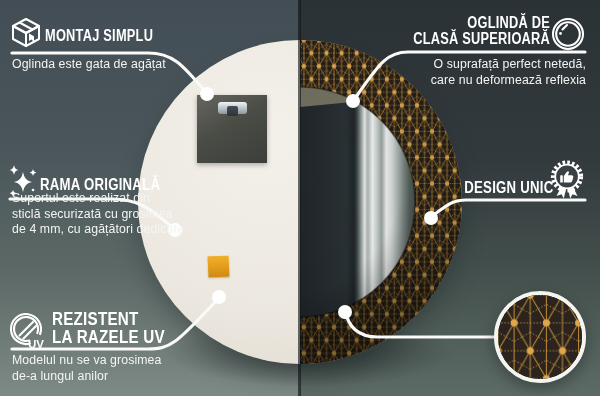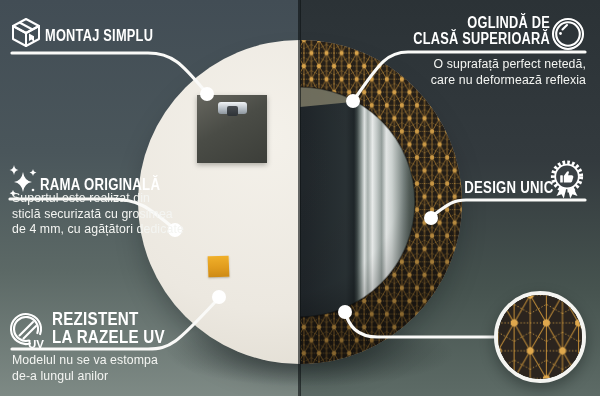--- a/index.html
+++ b/index.html
@@ -196,20 +196,21 @@
   <svg class="c-icon" style="left:9px;top:16px" width="34" height="34" viewBox="0 0 34 34">
     <g stroke="#ffffff" stroke-width="2" fill="none" stroke-linejoin="round">
       <polygon points="17,3 30,10 17,17 4,10"></polygon>
       <polygon points="4,10 4,23 17,30 17,17"></polygon>
       <polygon points="30,10 30,23 17,30 17,17"></polygon>
       <path d="M10.5 6.5 23.5 13.5"></path>
     </g>
     <polygon points="20,17.5 25,20.2 25,26 22.5,23.6 20,25" fill="#ffffff"></polygon>
   </svg>
   <div class="c-title tl" style="left:45px;top:27px;font-size:16px;line-height:17px">MONTAJ SIMPLU</div>
+  <div class="c-desc" style="left:12px;top:57px">Oglinda este gata de agățat</div>
 
   <svg class="c-icon" style="left:6px;top:163px" width="34" height="36" viewBox="0 0 34 36">
     <g fill="#ffffff">
       <path d="M17 9 Q18.3 17.7 26 19 Q18.3 20.3 17 29 Q15.7 20.3 8 19 Q15.7 17.7 17 9 Z"></path>
       <path d="M8 2 Q8.7 6.3 12.5 7 Q8.7 7.7 8 12 Q7.3 7.7 3.5 7 Q7.3 6.3 8 2 Z"></path>
       <path d="M27 6 Q27.5 9 30.5 9.5 Q27.5 10 27 13 Q26.5 10 23.5 9.5 Q26.5 9 27 6 Z"></path>
       <path d="M7 27 Q7.5 29.8 10.3 30.3 Q7.5 30.8 7 33.6 Q6.5 30.8 3.7 30.3 Q6.5 29.8 7 27 Z"></path>
       <circle cx="27" cy="27" r="1.3"></circle>
     </g>
   </svg>
@@ -222,21 +223,21 @@
     <g stroke="#ffffff" stroke-width="2.1" fill="none" stroke-linecap="round">
       <path d="M22.9 33.5 A15 15 0 1 1 33.1 24.1"></path>
       <path d="M22.1 30.6 A12 12 0 1 1 30.3 23.1"></path>
       <path d="M12.5 25.5 26 12"></path>
       <path d="M16.5 28.5 29 16"></path>
     </g>
     <text x="29" y="37.5" font-size="11.5" font-weight="bold" fill="#ffffff" font-family="Liberation Sans, DejaVu Sans, sans-serif" text-anchor="middle">UV</text>
   </svg>
   <div class="c-title tl" style="left:52px;top:310px;font-size:19px;line-height:17.5px">REZISTENT
 LA RAZELE UV</div>
-  <div class="c-desc" style="left:12px;top:353px">Modelul nu se va estompa
+  <div class="c-desc" style="left:12px;top:353px">Modelul nu se va grosimea
 de-a lungul anilor</div>
 
   <div class="c-title tr" style="right:50px;top:15px;font-size:16px;line-height:16px">OGLINDĂ DE
 CLASĂ SUPERIOARĂ</div>
   <svg class="c-icon" style="left:549px;top:15px" width="38" height="38" viewBox="0 0 38 38">
     <g stroke="#ffffff" stroke-width="2.1" fill="none" stroke-linecap="round">
       <circle cx="19" cy="19" r="15"></circle>
       <circle cx="19" cy="19" r="11.8"></circle>
       <path d="M13.5 14.5 18 10"></path>
     </g>

